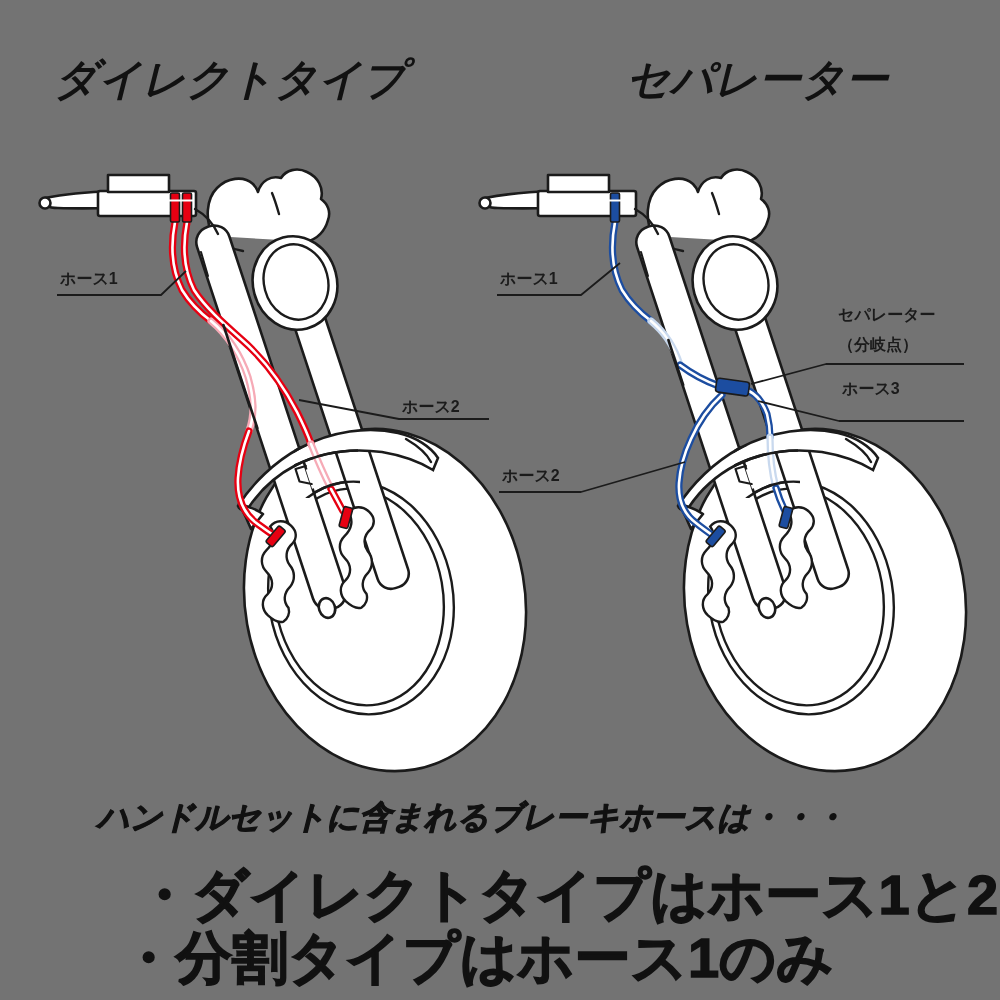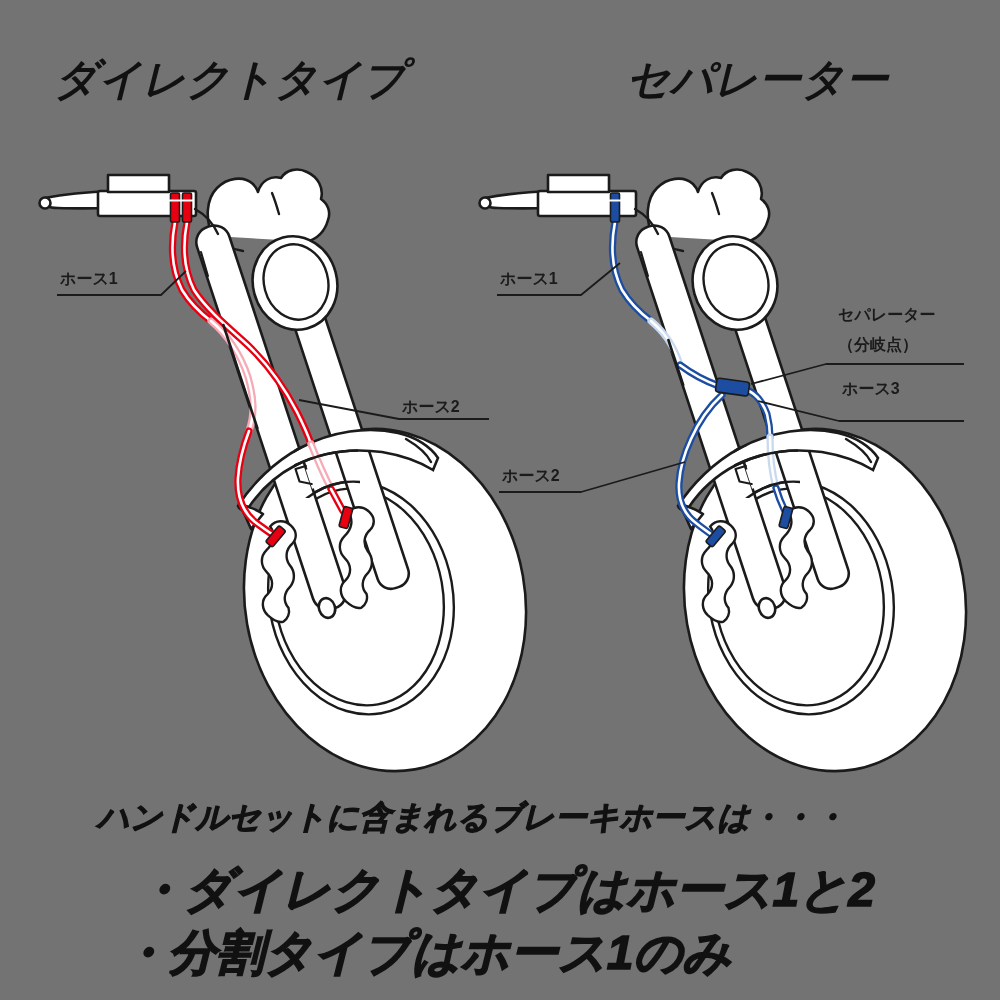--- a/index.html
+++ b/index.html
@@ -12,21 +12,21 @@
   .hoR { fill:none; stroke:var(--red);  stroke-width:7.2; stroke-linecap:round; }
   .hoP { fill:none; stroke:var(--pink); stroke-width:7.2; stroke-linecap:round; }
   .hoB { fill:none; stroke:var(--blue); stroke-width:7.2; stroke-linecap:round; }
   .hoL { fill:none; stroke:var(--lblue);stroke-width:7.2; stroke-linecap:round; }
   .hoW { fill:none; stroke:#fff; stroke-width:2.6; stroke-linecap:round; }
   .fitR { fill:var(--red);  stroke:#1b1b1b; stroke-width:1.6; }
   .fitB { fill:var(--blue); stroke:#1b1b1b; stroke-width:1.6; }
   .title { position:absolute; font-size:43px; font-weight:900; font-style:italic; color:#111; white-space:nowrap; }
   .lbl { position:absolute; font-size:16px; font-weight:bold; color:#1b1b1b; white-space:nowrap; line-height:30px; }
   .foot1 { position:absolute; font-size:32px; font-weight:900; font-style:italic; color:#111; white-space:nowrap; -webkit-text-stroke:1.1px #111; }
-  .foot2 { position:absolute; font-size:48px; font-weight:900; font-style:italic; color:#111; white-space:nowrap; -webkit-text-stroke:1.5px #111; }
+  .foot2 { position:absolute; font-size:56px; font-weight:900; color:#111; white-space:nowrap; -webkit-text-stroke:1.5px #111; }
 </style>
 </head>
 <body>
 
 <div id="page">
   <svg width="1000" height="1000" viewBox="0 0 1000 1000">
     <defs>
       <path id="fenderPath" d="M 238,506 C 252,484 274,462 300,448 C 332,431 368,426 398,433 C 416,437 431,447 438,458 L 433,470 C 420,462 400,455 382,452 C 352,448 322,452 296,465 C 275,476 259,492 249,507 C 245,512 240,511 238,506 Z"></path>
       <path id="caliperPath" d="M 267,527 C 273,534 272,543 265,551 C 259,558 260,567 267,573 C 274,579 275,588 269,595 C 263,601 264,610 271,616 C 276,620 282,623 287,621 C 291,618 293,612 291,607 C 285,601 285,593 291,586 C 296,579 295,570 289,564 C 284,558 284,549 290,543 C 295,537 294,530 288,525 C 281,519 272,520 267,527 Z"></path>
       <ellipse id="rimOuter" cx="361" cy="598" rx="92" ry="117" transform="rotate(-10 361 598)"></ellipse>

